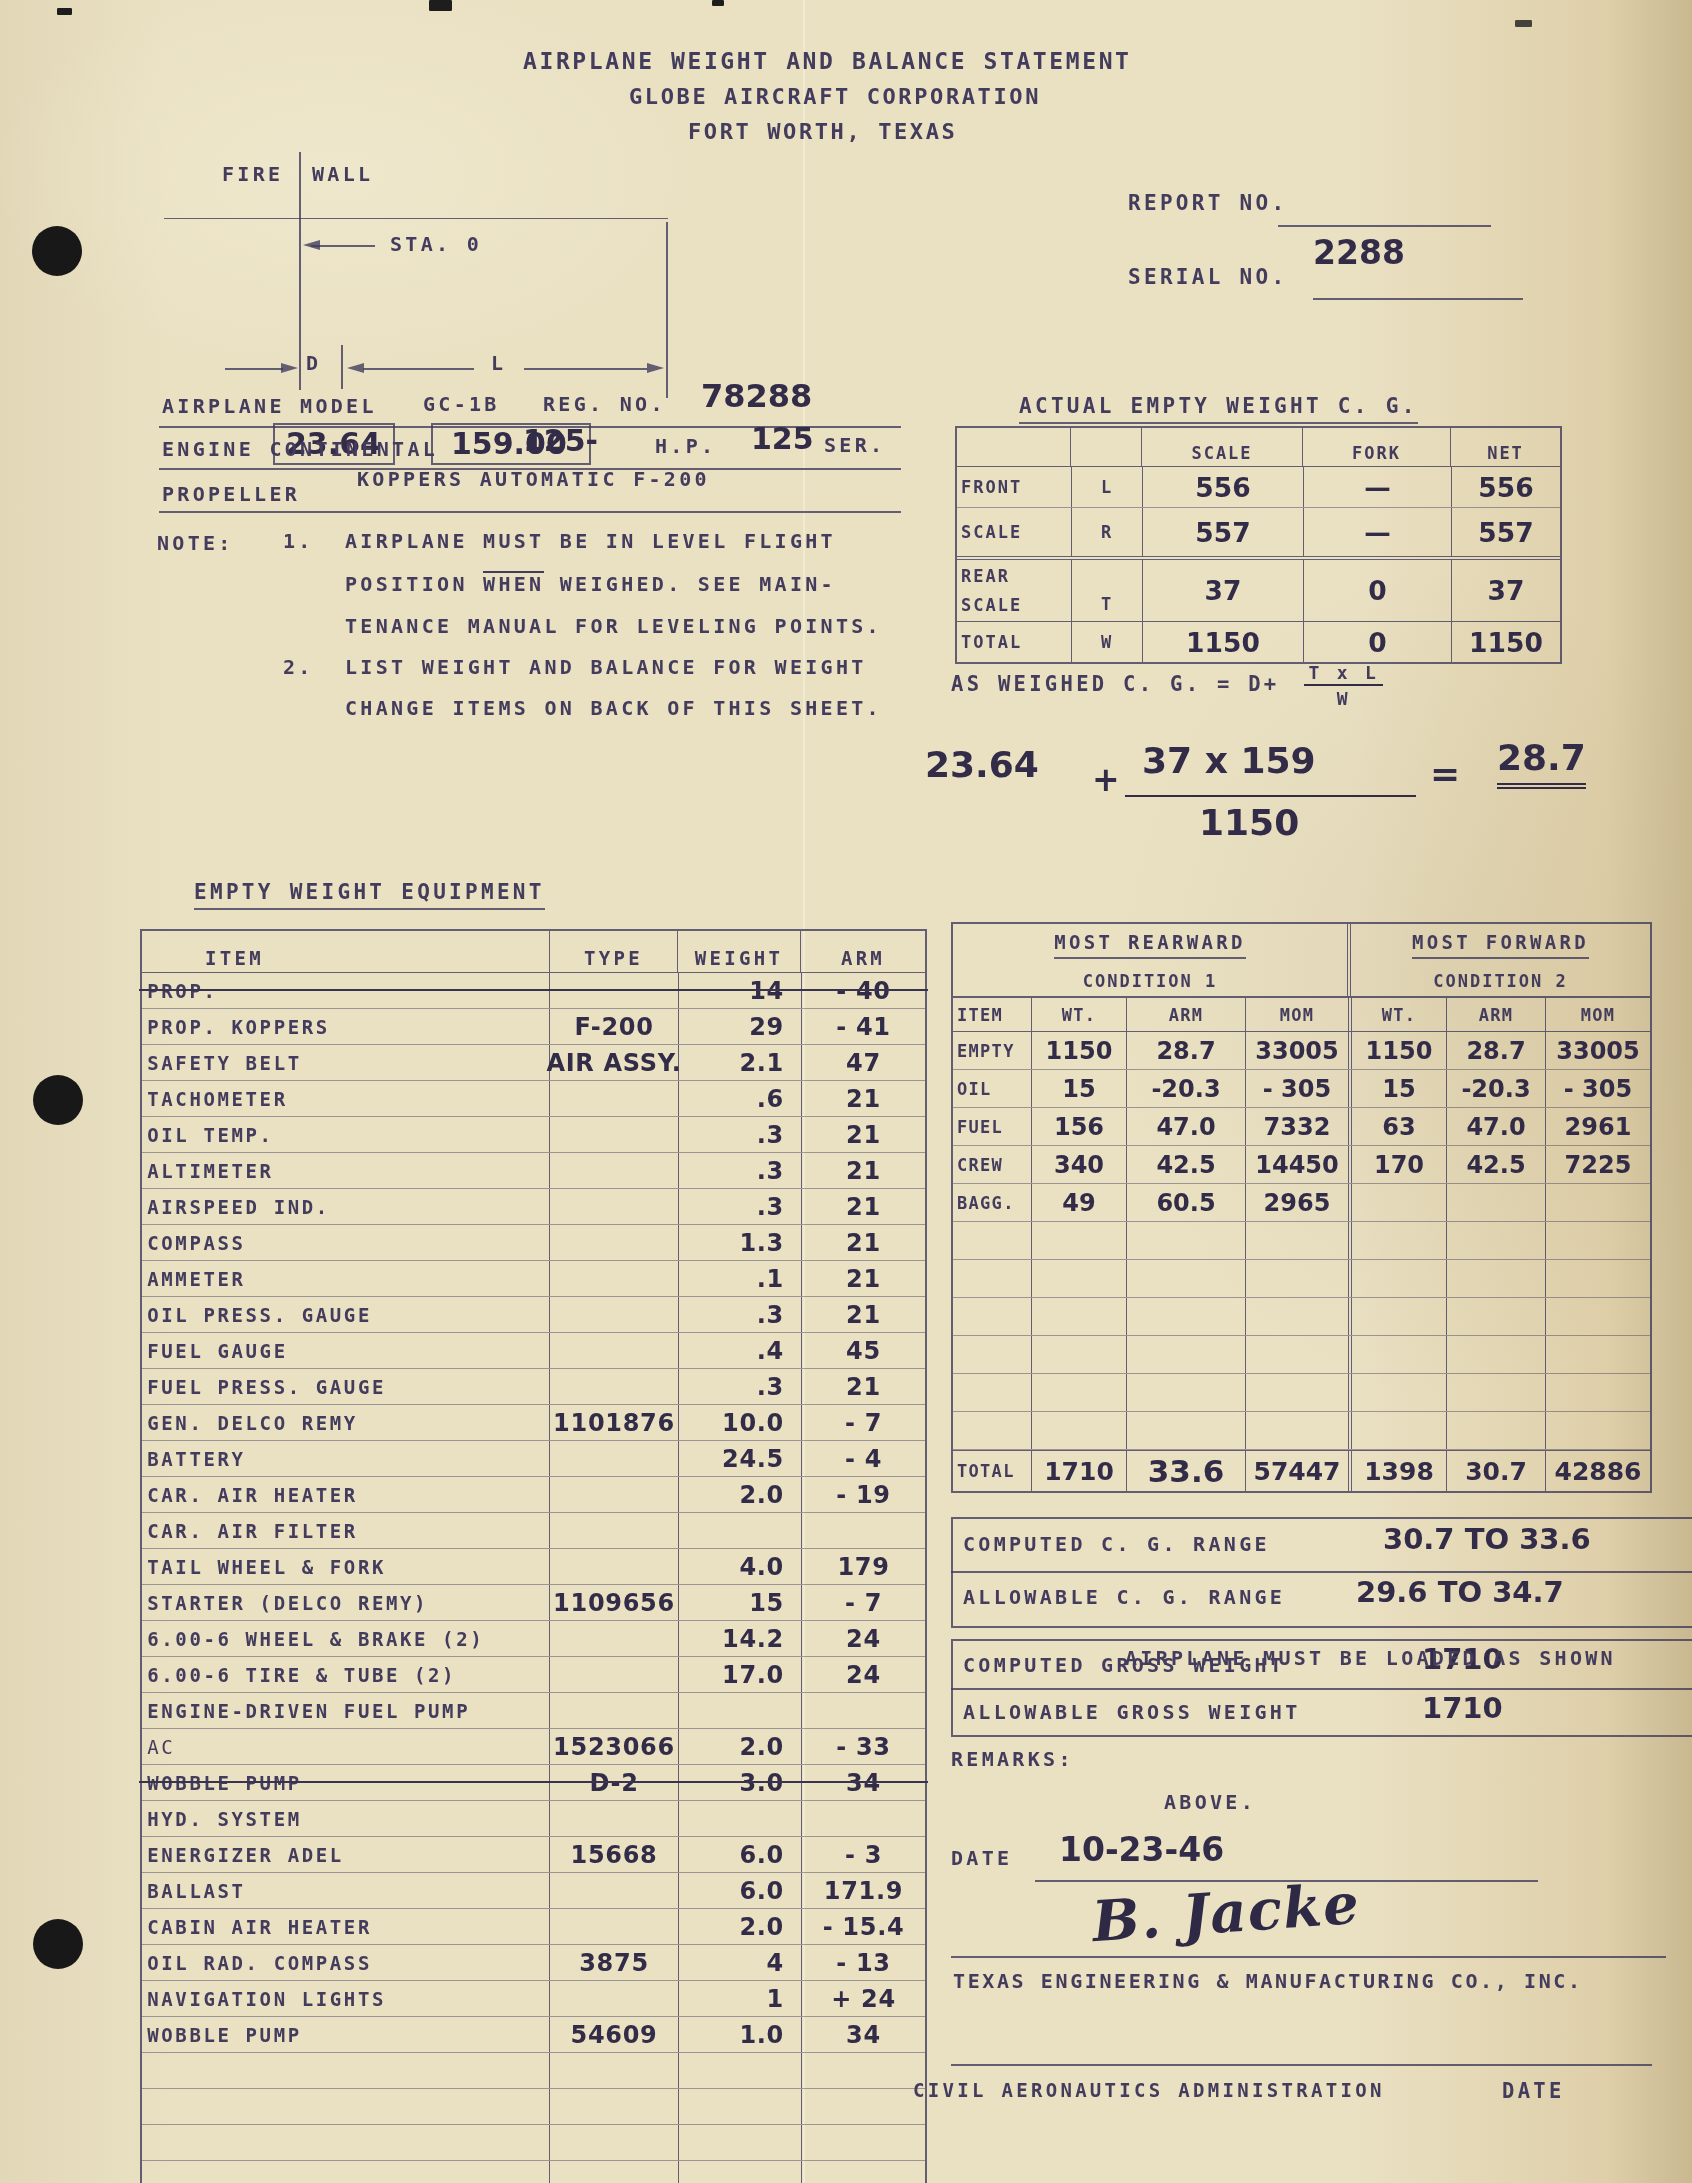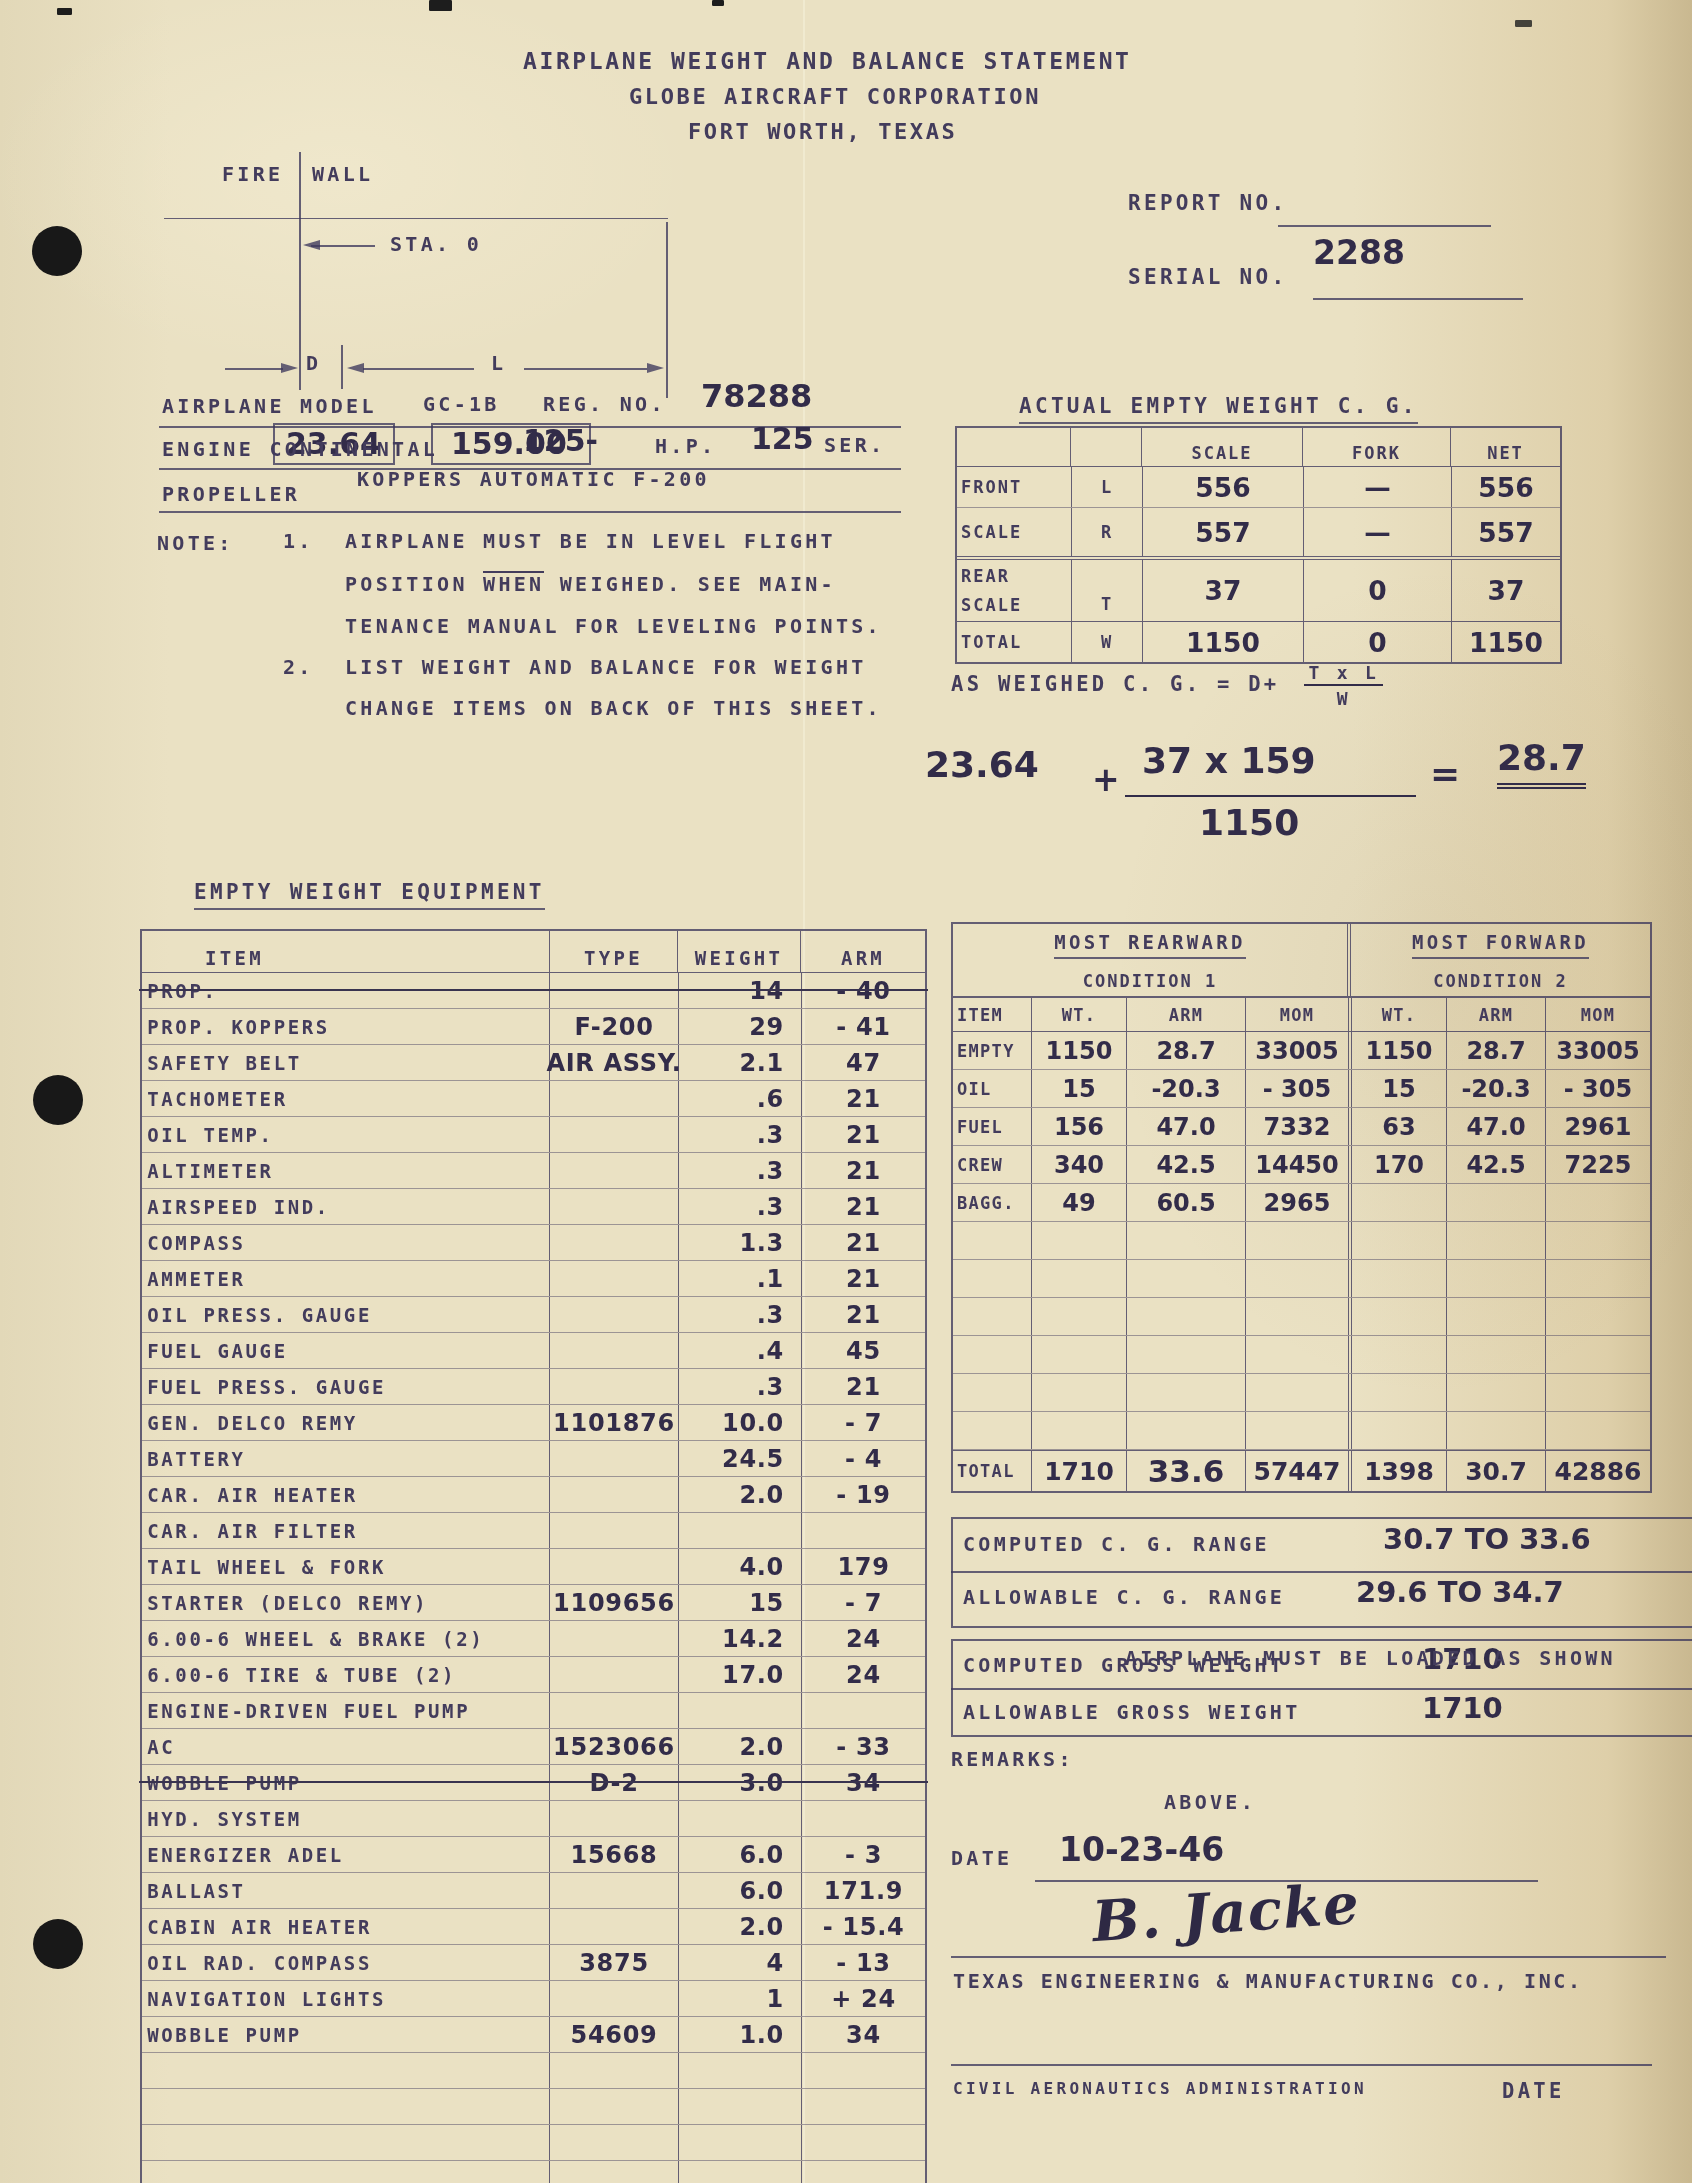--- a/index.html
+++ b/index.html
@@ -545,21 +545,21 @@
     <span class="cw">
             <span class="hand wv"></span>
           </span>
     <span class="ca">
             <span class="hand av"></span>
           </span>
   </div>
 
   <div class="erow">
     <span class="ci">
-            <span class="t typed" style="font-weight:bold;">AC</span>
+            <span class="t typed" style="font-weight:normal;">AC</span>
           </span>
     <span class="ct">
             <span class="hand tv">1523066</span>
           </span>
     <span class="cw">
             <span class="hand wv">2.0</span>
           </span>
     <span class="ca">
             <span class="hand av">- 33</span>
           </span>
@@ -1075,17 +1075,17 @@
   <div class="abs typed" style="left:1125px;top:1646px;">AIRPLANE MUST BE LOADED AS SHOWN</div>
   <div class="abs typed" style="left:1164px;top:1790px;">ABOVE.</div>
 
   <div class="abs typed" style="left:951px;top:1846px;">DATE</div>
   <div class="abs hand" style="left:1059px;top:1830px;font-size:33px;">10-23-46</div>
   <div class="rule" style="left:1035px;top:1880px;width:503px;"></div>
   <div class="abs" id="signature" style="left:1092px;top:1879px;">B. Jacke</div>
   <div class="rule" style="left:951px;top:1956px;width:715px;"></div>
   <div class="abs typed" style="left:953px;top:1969px;font-size:20px;letter-spacing:2.6px;">TEXAS ENGINEERING &amp; MANUFACTURING CO., INC.</div>
   <div class="rule" style="left:951px;top:2064px;width:701px;"></div>
-  <div class="abs typed" style="left:953px;top:2079px;font-size:16px;">CIVIL AERONAUTICS ADMINISTRATION</div>
+  <div class="abs typed" style="left:913px;top:2079px;font-size:19px;">CIVIL AERONAUTICS ADMINISTRATION</div>
   <div class="abs typed" style="left:1502px;top:2079px;font-size:20.5px;">DATE</div>
 
 </div>
 
 
 </body></html>

